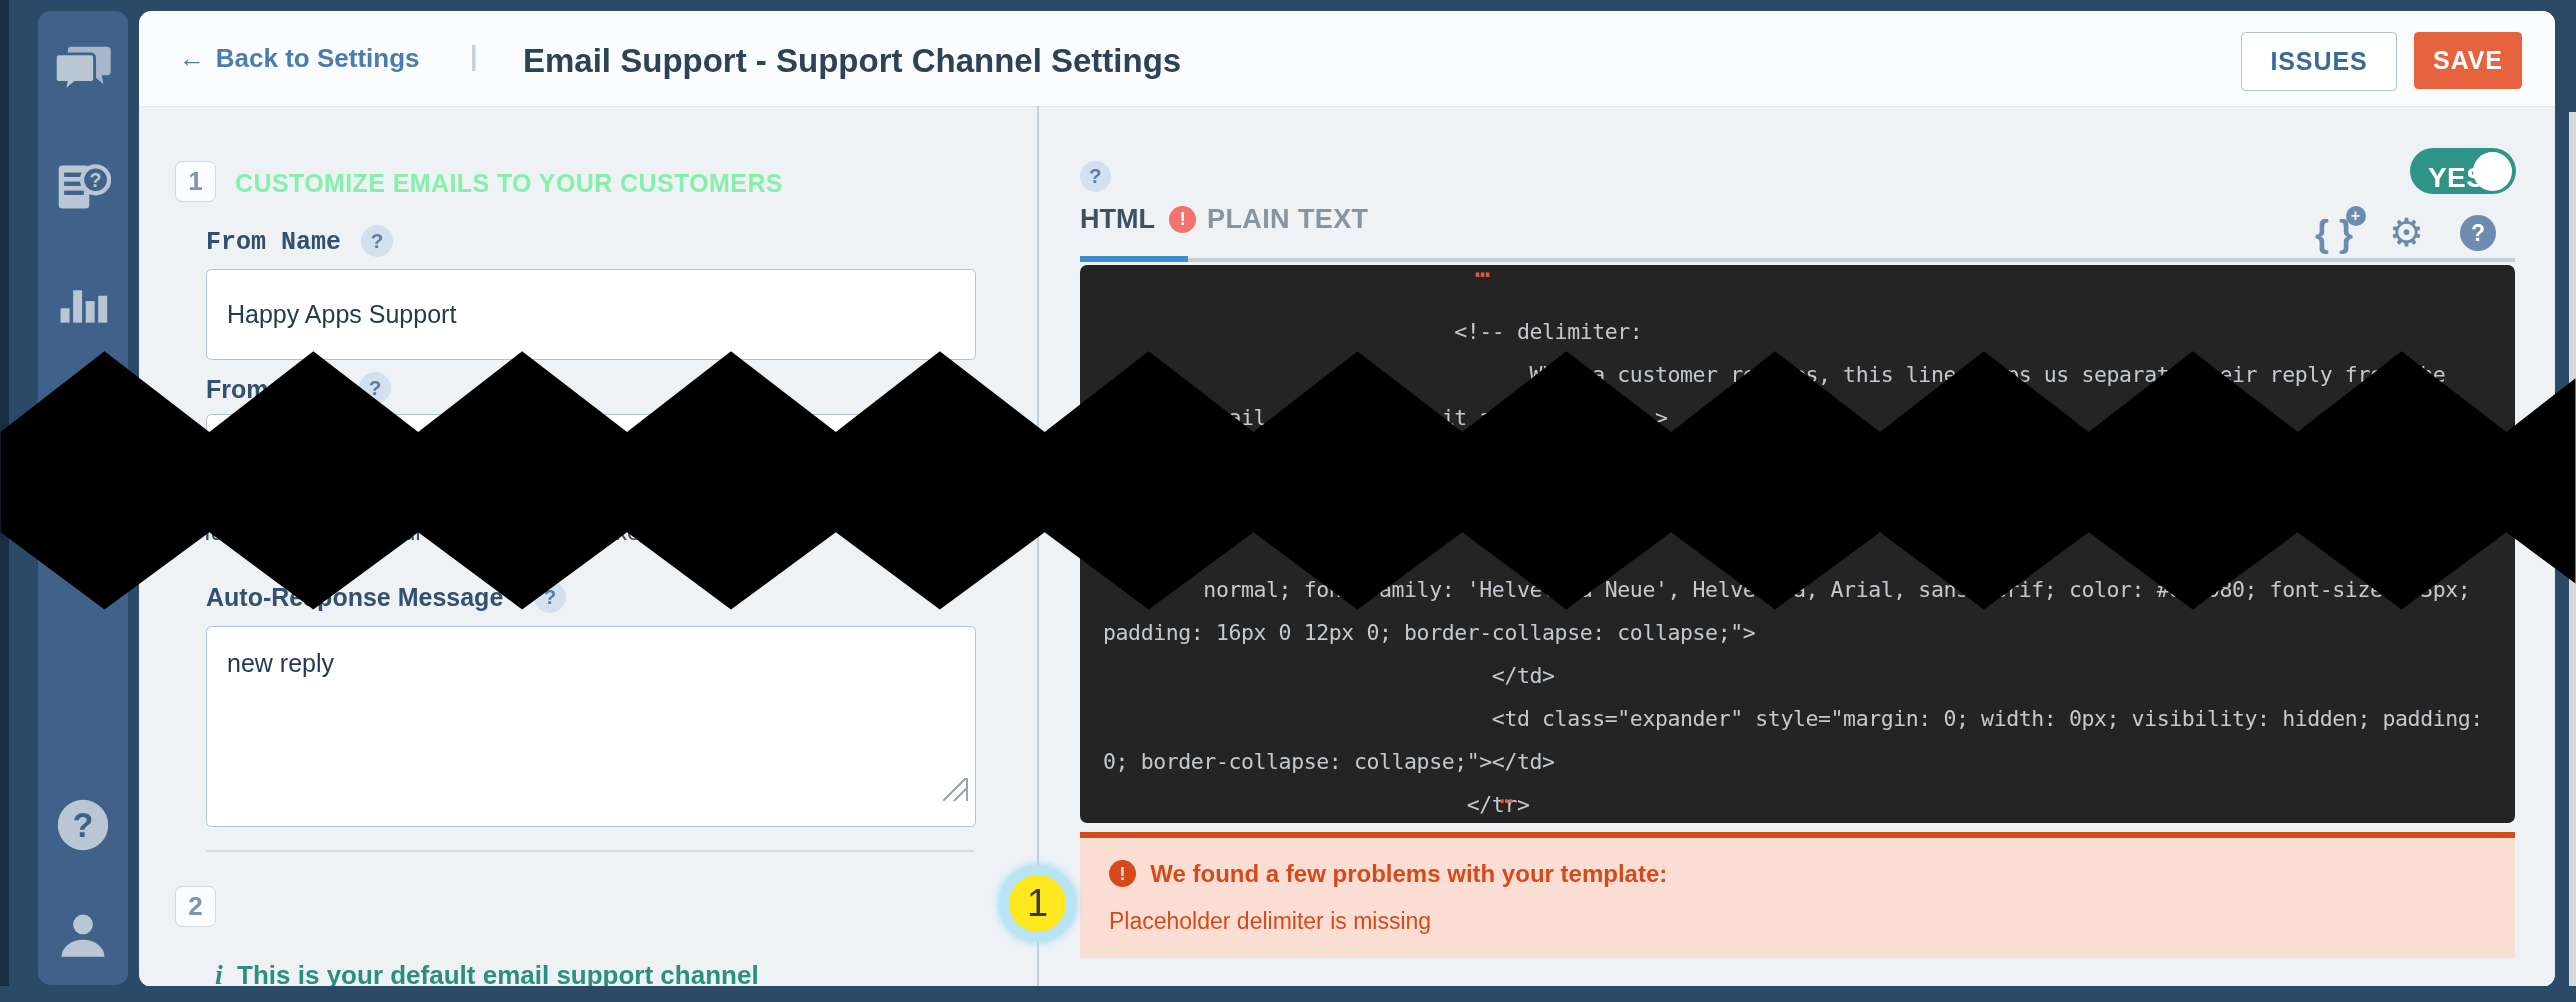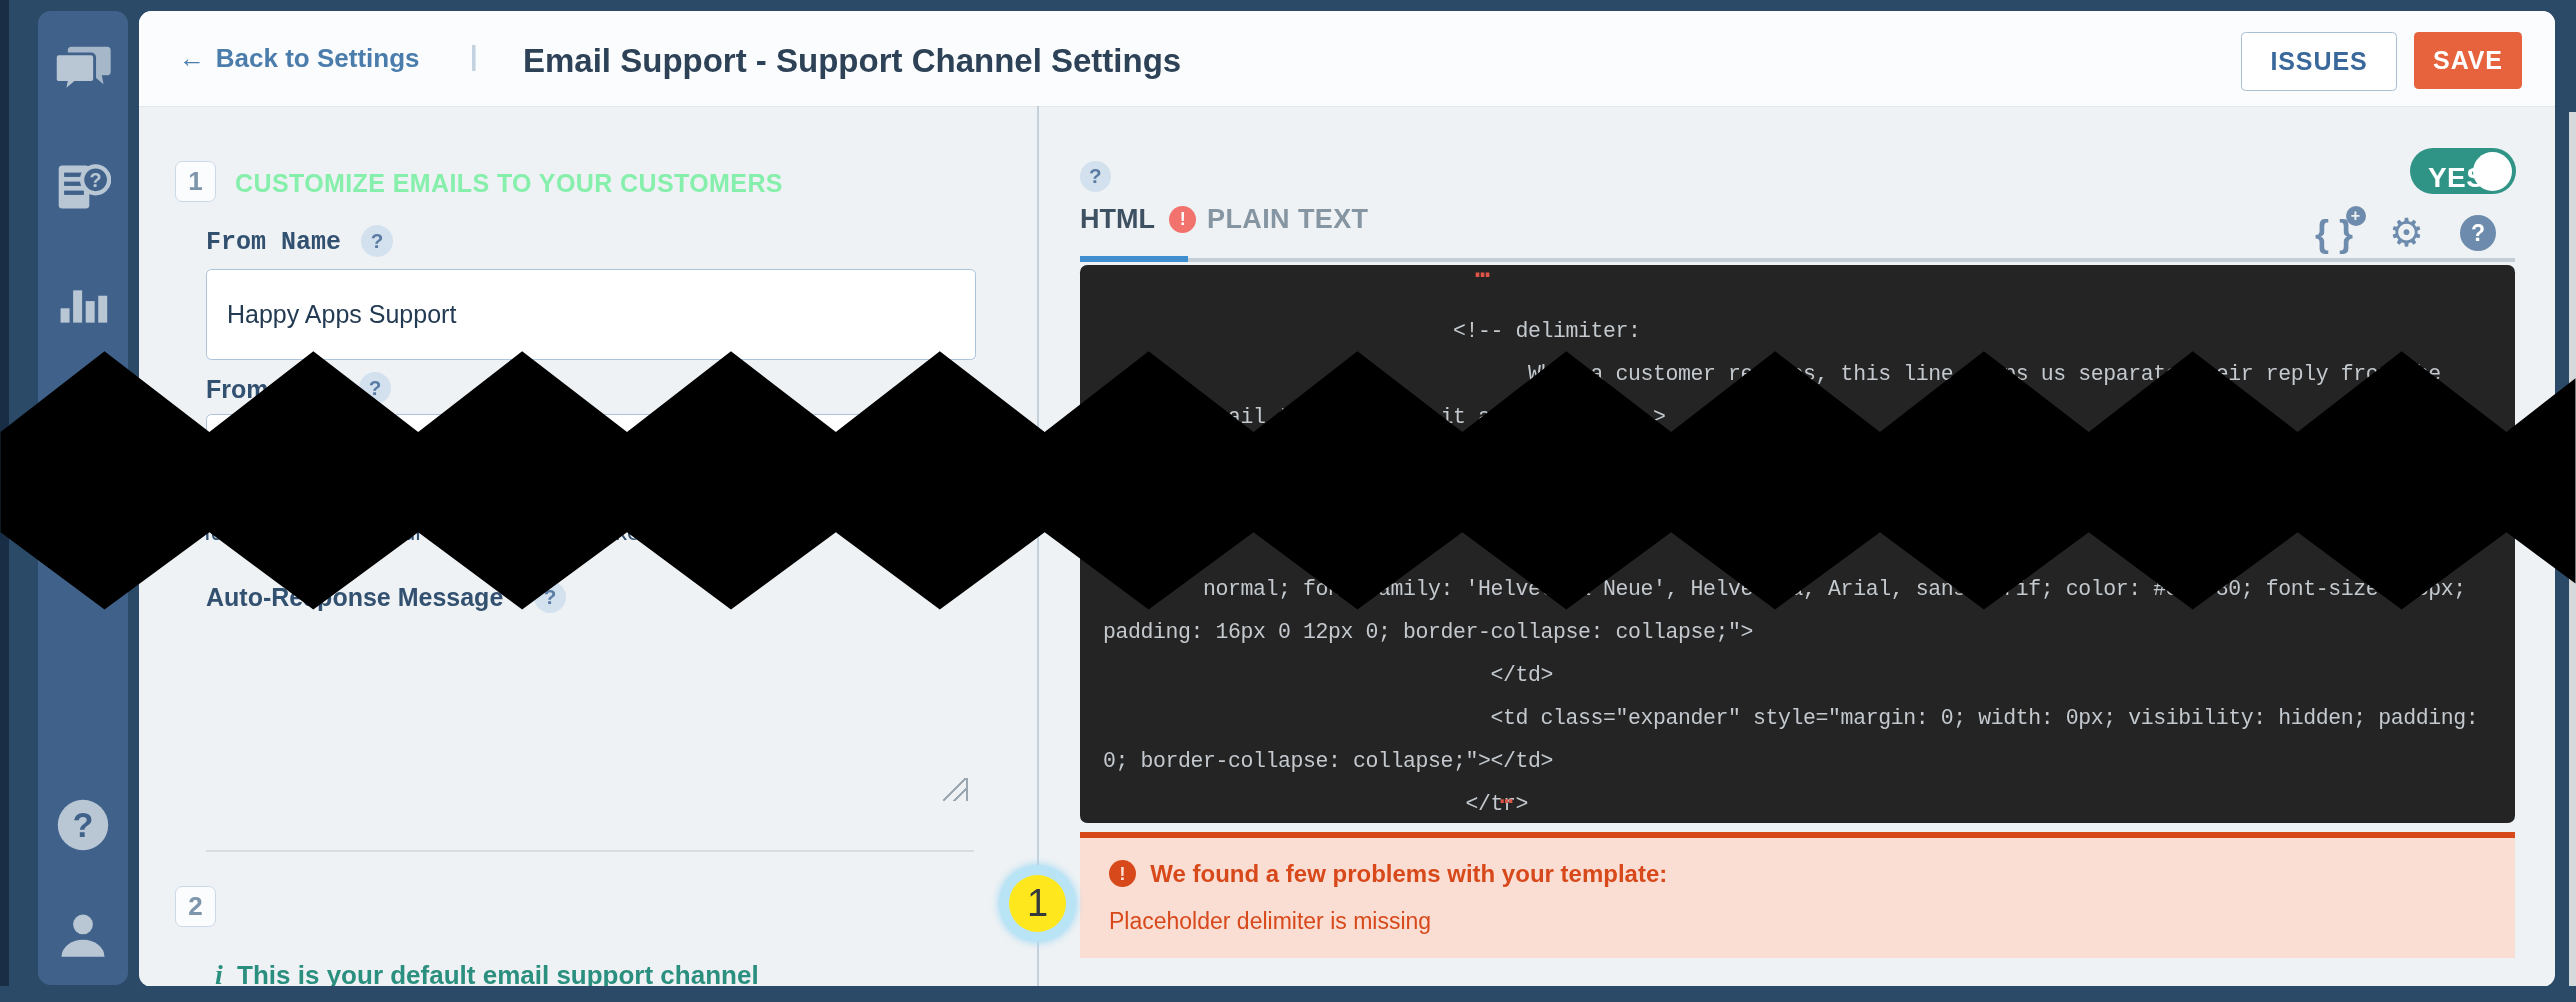--- a/index.html
+++ b/index.html
@@ -62,21 +62,21 @@
   #placeholder-plus{position:absolute;left:30.5px;top:-7.2px;width:20px;height:20px;border-radius:50%;background:#6d8cad;color:#eff2f4;
                     font-size:16px;display:flex;align-items:center;justify-content:center;}
   #settings-icon{left:2389px;top:210px;font-size:39px;}
   #editor-help-icon{left:2460px;top:215px;width:36px;height:36px;border-radius:50%;background:#6d8cad;color:#fff;font-size:23px;
                     font-weight:bold;display:flex;align-items:center;justify-content:center;cursor:pointer;}
 
   
   #editor{left:1080px;top:265px;width:1435px;height:558px;background:#242424;border-radius:7.2px;overflow:hidden;cursor:text;}
   #code{position:absolute;left:23px;top:1.8px;right:0;font-family:"DejaVu Sans Mono",monospace;font-size:21.5px;
         letter-spacing:-0.4px;color:#c3c9ce;}
-  .code-line{height:43px;line-height:43px;white-space:pre;overflow:hidden;font-family:Liberation Mono, monospace;}
+  .code-line{height:43px;line-height:43px;white-space:pre;overflow:hidden;}
   .err-dots{position:absolute;color:#e05548;font-weight:bold;font-family:"DejaVu Sans Mono",monospace;}
   #err-dots-top{left:395px;top:-10.8px;font-size:25px;letter-spacing:-1.8px;}
   #err-dots-tr{left:420px;top:518px;font-size:21.5px;letter-spacing:-1.8px;}
 
   
   #error-panel{left:1080px;top:832px;width:1435px;height:120px;background:#fbded3;border-top:6.3px solid #d7481a;}
   #error-title{position:absolute;left:29px;top:21.5px;color:#d7481a;font-weight:bold;font-size:24px;display:flex;gap:14.3px;align-items:center;}
   #error-bang{width:27px;height:27px;border-radius:50%;background:#d7481a;color:#fbded3;font-size:19px;font-weight:bold;
               display:flex;align-items:center;justify-content:center;}
   .error-item{position:absolute;left:29px;top:70px;color:#d7481a;font-size:23px;}
@@ -165,20 +165,21 @@
 
   <div class="abs" style="left:0;top:518px;height:30.5px;">
 
   <span class="frag" style="left: 204px;">Id</span>
       <span class="frag" style="left: 402px;">ur</span>
       <span class="frag" style="left: 615px;">ke</span>
     </div>
 
   <div class="abs field-label" style="left:206px;top:583px;">Auto-Response Message</div>
   <div class="abs help-badge" style="left:534px;top:581px;">?</div>
+  <div class="abs text-input" id="auto-response-box" style="left:206px;top:626px;width:728px;height:165px;">new reply</div>
   <div class="abs" id="resize-handle"></div>
 
   <div class="abs" id="left-divider"></div>
 
   <div class="abs num-box" style="left:175px;top:886px;">2</div>
 
   <div class="abs" id="info-note">
     <span id="info-i">i</span>
     <span>This is your default email support channel</span>
   </div>

